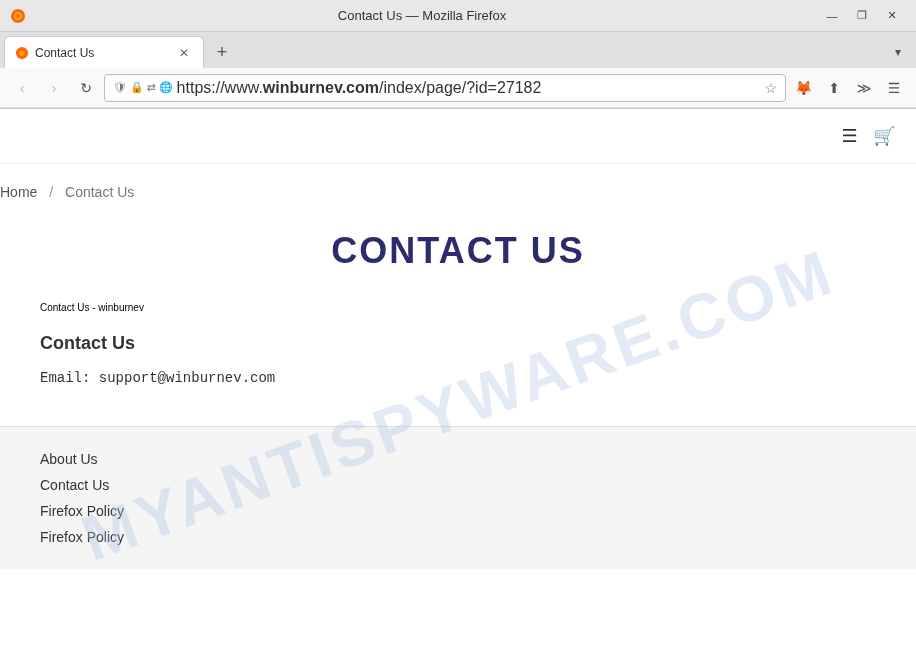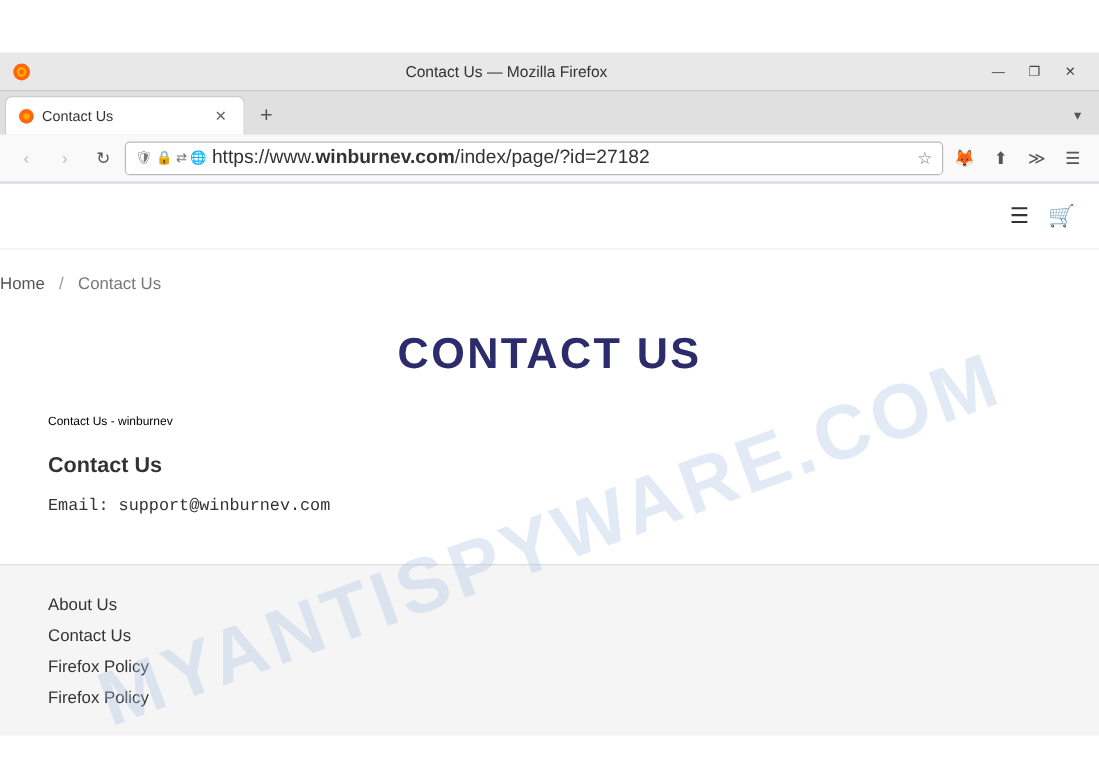--- a/index.html
+++ b/index.html
@@ -1,19 +1,19 @@
 <!DOCTYPE html>
 <html><head>
   <meta charset="utf-8">
   <style>
     * { margin: 0; padding: 0; box-sizing: border-box; }
     body { font-family: Arial, sans-serif; background: #fff; width: 916px; height: 650px; overflow: hidden; }
 
     
-    .browser-chrome { background: #c4b5fd; border-bottom: 1px solid #ccc; margin-top: 44px; }
+    .browser-chrome { background: #7dd3fc; border-bottom: 1px solid #ccc; }
 
     
     .title-bar {
       display: flex; align-items: center; justify-content: space-between;
       height: 32px; background: #e8e8e8; padding: 0 10px;
       border-bottom: 1px solid #ccc;
     }
     .title-bar-left { display: flex; align-items: center; gap: 6px; }
     .title-text { font-size: 13px; color: #333; flex: 1; text-align: center; }
     .window-controls { display: flex; gap: 2px; }

